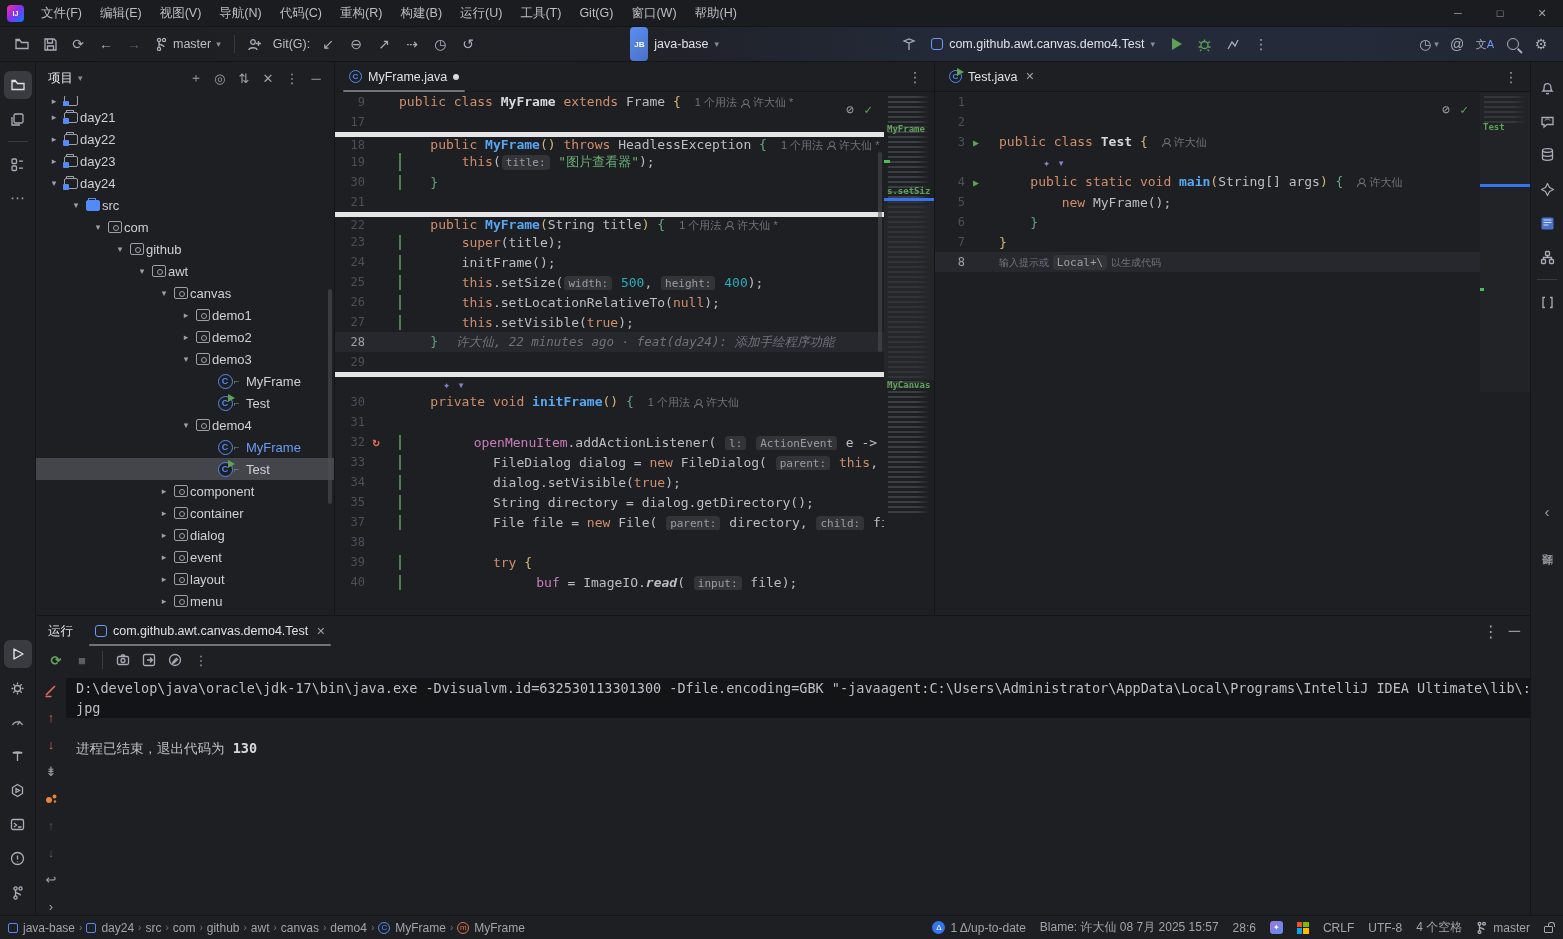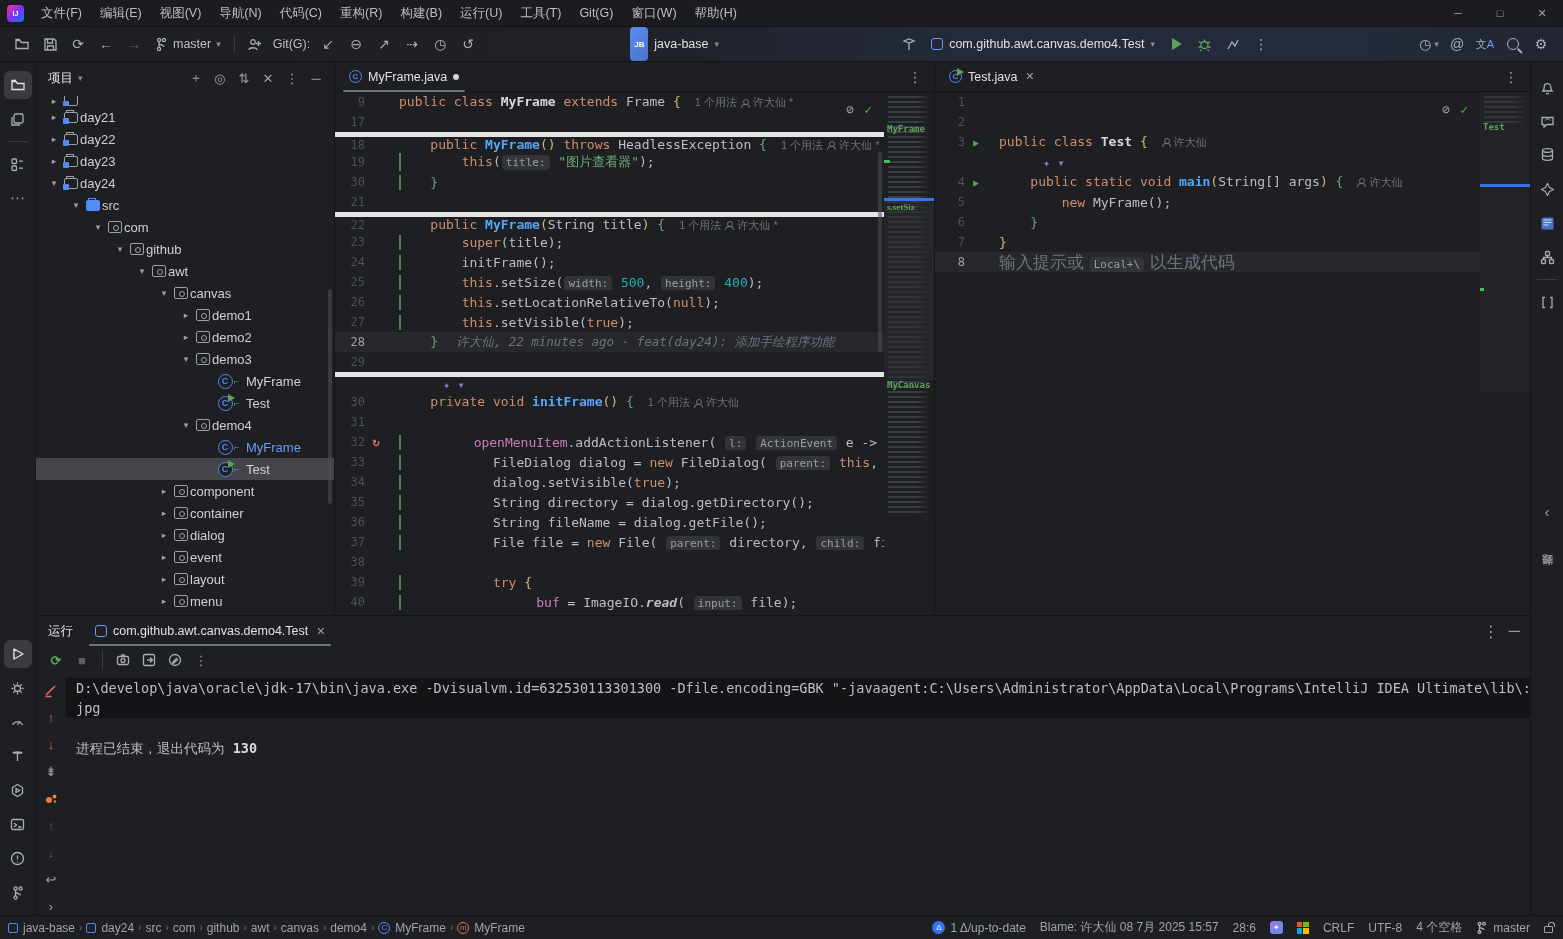--- a/index.html
+++ b/index.html
@@ -92,21 +92,21 @@
   .gutter { width:60px; flex:0 0 60px; display:flex; align-items:center; height:20px;}
   .lnum { width:30px; text-align:right; color:#4b5059; font-size:12px; flex:0 0 30px;}
   .ed-row.cur .lnum { color:#a1a3ab;}
   .gico { width:22px; flex:0 0 22px; text-align:center; font-size:11px;}
   .code { flex:1; position:relative; padding-left:4px; overflow:hidden;}
   .vcs { position:absolute; left:64px; top:0; bottom:0; width:2px; background:#4e8052;}
   .tk-k{color:#cf8e6d;} .tk-d{color:#bcbec4;} .tk-cd{color:#d6d8dd;font-weight:bold;}
   .tk-md{color:#56a8f5;font-weight:bold;} .tk-s{color:#6aab73;} .tk-n{color:#2aacb8;}
   .tk-f{color:#c77dbb;margin-left:12px;} .tk-st{color:#bcbec4;font-style:italic;font-weight:bold;}
   .tk-b1{color:#d5b778;} .tk-b2{color:#67a37c;}
-  .tk-h{color:#6f737a;font-family:"Liberation Sans",sans-serif;font-size:17px;}
+  .tk-h{color:#6f737a;font-family:"Liberation Sans",sans-serif;font-size:10px;}
   .tk-chip{background:#323438;color:#999da6;border-radius:4px;padding:1px 4px;font-size:11px;margin:0 1px;}
   .hint { color:#6f737a; font-size:11px; font-family:"Liberation Sans",sans-serif; margin-left:14px; display:inline-flex; align-items:center; gap:4px;}
   .person { width:8px; height:8px; position:relative; display:inline-block;}
   .person::before{content:"";position:absolute;top:0;left:2px;width:4px;height:4px;border:1px solid #6f737a;border-radius:50%;}
   .person::after{content:"";position:absolute;bottom:-1px;left:0;width:7px;height:3px;border:1px solid #6f737a;border-bottom:none;border-radius:4px 4px 0 0;}
   .blame { color:#6f737a; font-style:italic; margin-left:18px; font-size:12.5px;}
   .ai-ico { color:#8b7ec8; font-size:12px; margin-left:44px;}
   .runarrow { color:#5fa158; font-size:10px;}
   .rec-ico { color:#e06a5d; font-size:12px; font-weight:bold;}
   .ed-overlay-icons { position:absolute; top:10px; display:flex; gap:10px; align-items:center; z-index:5;}
@@ -564,34 +564,33 @@
                 <div class="ed-row"><div class="gutter"><span class="lnum">27</span><span class="gico"></span></div><div class="code"><span class="vcs" style="left: 4px;"></span><span class="tk-d">        </span><span class="tk-k">this</span><span class="tk-d">.setVisible(</span><span class="tk-k">true</span><span class="tk-d">);</span></div></div>
                 <div class="ed-row cur"><div class="gutter"><span class="lnum">28</span><span class="gico"></span></div><div class="code"><span class="tk-d">    </span><span class="tk-b2">}</span><span class="blame">许大仙, 22 minutes ago · feat(day24): 添加手绘程序功能</span></div></div>
                 <div class="ed-row"><div class="gutter"><span class="lnum">29</span><span class="gico"></span></div><div class="code"></div></div>
                 <div class="ed-row sep"><div class="gutter"><span class="lnum"></span><span class="gico"></span></div><div class="code"><span class="ai-ico">✦ ▾</span></div></div>
                 <div class="ed-row"><div class="gutter"><span class="lnum">30</span><span class="gico"></span></div><div class="code"><span class="tk-d">    </span><span class="tk-k">private </span><span class="tk-k">void </span><span class="tk-md">initFrame</span><span class="tk-b1">() </span><span class="tk-b2">{</span><span class="hint"><span>1 个用法</span><span class="person"></span><span>许大仙</span></span></div></div>
                 <div class="ed-row"><div class="gutter"><span class="lnum">31</span><span class="gico"></span></div><div class="code"><span class="vcs" style="left: 4px;"></span></div></div>
                 <div class="ed-row"><div class="gutter"><span class="lnum">32</span><span class="gico"><span class="rec-ico">↻</span></span></div><div class="code"><span class="vcs" style="left: 4px;"></span><span class="tk-d">        </span><span class="tk-f">openMenuItem</span><span class="tk-d">.addActionListener( </span><span class="tk-chip">l:</span><span class="tk-d"> </span><span class="tk-chip">ActionEvent</span><span class="tk-d"> e -&gt; </span><span class="tk-b1">{</span></div></div>
                 <div class="ed-row"><div class="gutter"><span class="lnum">33</span><span class="gico"></span></div><div class="code"><span class="vcs" style="left: 4px;"></span><span class="tk-d">            FileDialog dialog = </span><span class="tk-k">new </span><span class="tk-d">FileDialog( </span><span class="tk-chip">parent:</span><span class="tk-d"> </span><span class="tk-k">this</span><span class="tk-d">, </span></div></div>
                 <div class="ed-row"><div class="gutter"><span class="lnum">34</span><span class="gico"></span></div><div class="code"><span class="vcs" style="left: 4px;"></span><span class="tk-d">            dialog.setVisible(</span><span class="tk-k">true</span><span class="tk-d">);</span></div></div>
                 <div class="ed-row"><div class="gutter"><span class="lnum">35</span><span class="gico"></span></div><div class="code"><span class="vcs" style="left: 4px;"></span><span class="tk-d">            String directory = dialog.getDirectory();</span></div></div>
-                <div class="ed-row"><div class="gutter"><span class="lnum">36</span><span class="gico"></span></div><div class="code"><span class="vcs" style="left: 4px;"></span><span class="tk-d">            String fileName = dialog.getFile();</span></div></div>
                 <div class="ed-row"><div class="gutter"><span class="lnum">37</span><span class="gico"></span></div><div class="code"><span class="vcs" style="left: 4px;"></span><span class="tk-d">            File file = </span><span class="tk-k">new </span><span class="tk-d">File( </span><span class="tk-chip">parent:</span><span class="tk-d"> directory, </span><span class="tk-chip">child:</span><span class="tk-d"> fileN</span></div></div>
                 <div class="ed-row"><div class="gutter"><span class="lnum">38</span><span class="gico"></span></div><div class="code"><span class="vcs" style="left: 4px;"></span></div></div>
                 <div class="ed-row"><div class="gutter"><span class="lnum">39</span><span class="gico"></span></div><div class="code"><span class="vcs" style="left: 4px;"></span><span class="tk-d">            </span><span class="tk-k">try </span><span class="tk-b1">{</span></div></div>
                 <div class="ed-row"><div class="gutter"><span class="lnum">40</span><span class="gico"></span></div><div class="code"><span class="vcs" style="left: 4px;"></span><span class="tk-d">                </span><span class="tk-f">buf</span><span class="tk-d"> = ImageIO.</span><span class="tk-st">read</span><span class="tk-d">( </span><span class="tk-chip">input:</span><span class="tk-d"> file);</span></div></div>
               </div>
             <div class="ed-scroll" style="right:52px; top:60px; height:200px;"></div>
             <div class="minimap" id="edl-mm">
               <div class="mm-blocks"></div>
               <div class="mm-zone" style="top:108px;height:180px;"></div>
               <div class="mm-view" style="top:106px;"></div>
               <div class="mm-greendash" style="left:-6px;top:68px;"></div>
             <span class="mm-label" style="top: 32px;">MyFrame</span>
-                <span class="mm-label" style="top: 110px; font-family: Liberation Serif, serif;">s.setSiz</span>
+                <span class="mm-label" style="top: 94px;">s.setSiz</span>
                 <span class="mm-label" style="top: 288px;">MyCanvas</span>
               </div>
           </div>
         </div>
 
         <div class="editor" id="ed-right">
           <div class="tabbar">
             <div class="tab">
               <span class="cls run" style="width:13px;height:13px;font-size:8px">C</span>
               <span>Test.java</span>

